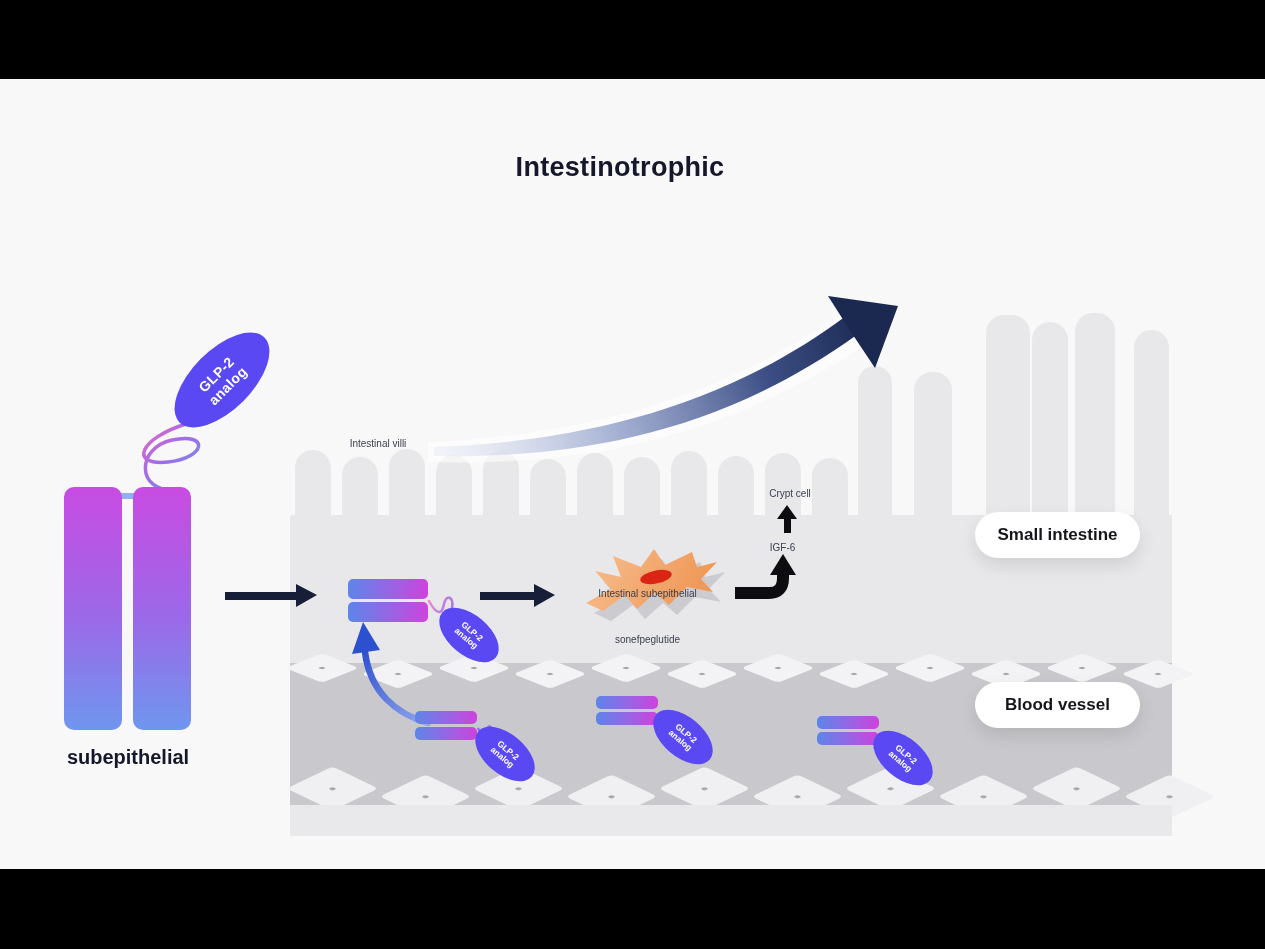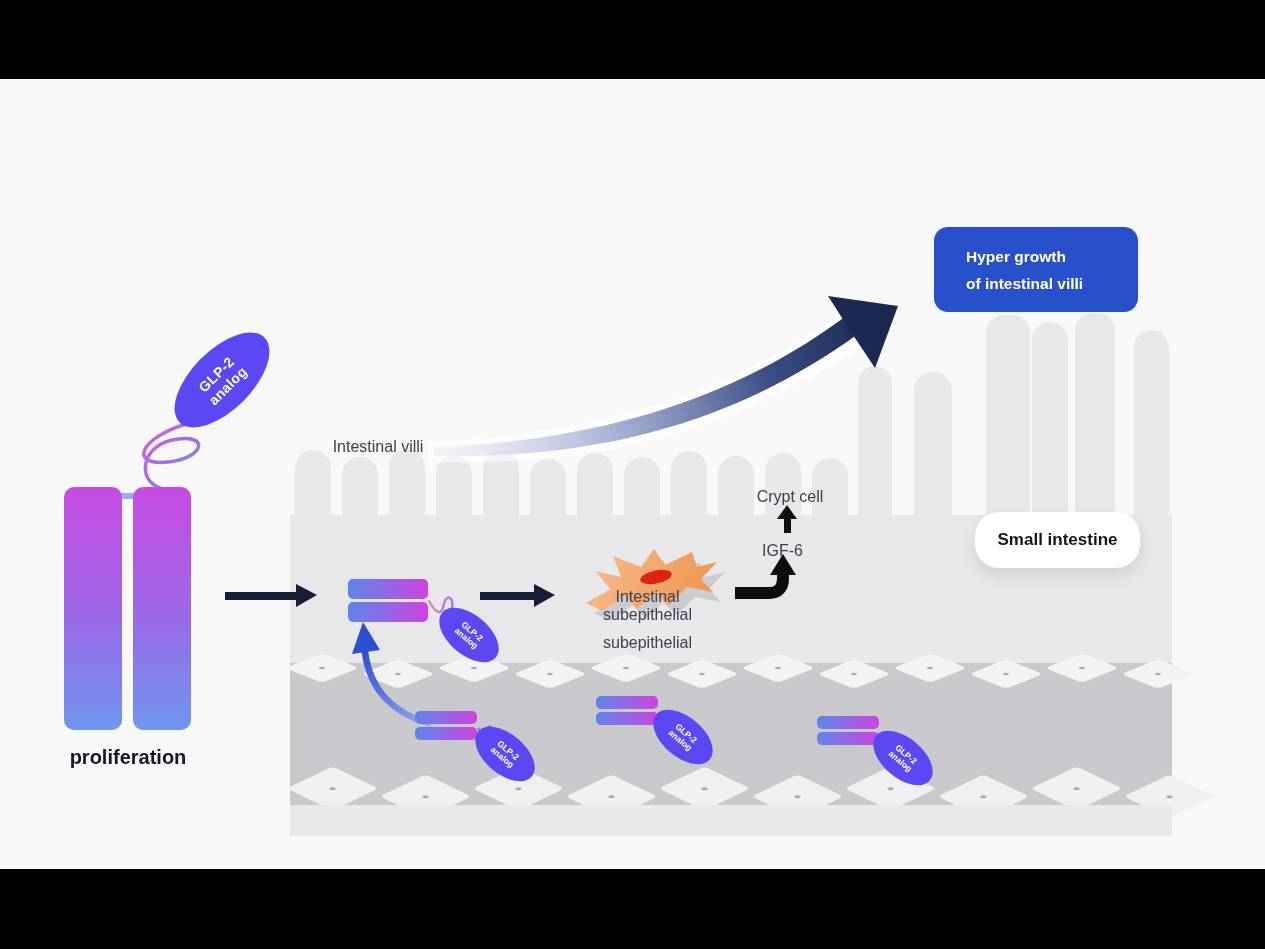--- a/index.html
+++ b/index.html
@@ -24,21 +24,21 @@
   .diamond .dot{position:absolute;left:50%;top:50%;width:6px;height:6px;margin:-3px 0 0 -3px;
                 border-radius:50%;background:#a8a8ad;}
   #substrip{left:290px;top:805px;width:882px;height:31px;background:#e9e9eb;}
 
   
   #outcome-box{left:934px;top:227px;width:204px;height:85px;background:#2850cb;border-radius:14px;
                display:flex;flex-direction:column;justify-content:center;padding-left:32px;
                box-sizing:border-box;color:#fff;font-size:15.5px;font-weight:700;line-height:27px;}
 
   
-  .pill{position:absolute;width:165px;height:56px;background:#fff;border-radius:24px;
+  .pill{position:absolute;width:165px;height:46px;background:#fff;border-radius:24px;
         display:flex;align-items:center;justify-content:center;font-size:17px;font-weight:700;
         color:#15151a;box-shadow:0 8px 18px rgba(0,0,0,.10);}
   #pill-small-intestine{left:975px;top:512px;}
   #pill-blood-vessel{left:975px;top:682px;}
 
   
   .vbar{position:absolute;width:58px;height:243px;border-radius:10px;
         background:linear-gradient(180deg,#c84be2 0%,#9a6ae8 55%,#6f96ee 100%);}
   #drug-bridge{left:118px;top:493px;width:20px;height:6px;background:#8fb0f2;border-radius:3px;}
   #drug-label{left:28px;top:746px;width:200px;text-align:center;font-size:20px;font-weight:700;color:#15182a;}
@@ -50,21 +50,21 @@
              font-size:14px;line-height:16px;letter-spacing:.4px;}
   .tag.small{width:70px;height:40px;font-size:8.5px;line-height:9.5px;transform:rotate(40deg);}
 
   
   .hbar{position:absolute;border-radius:5px;
         background:linear-gradient(90deg,#5d85ea 0%,#9a63e4 55%,#cf42dd 100%);}
   .hbar.r{width:80px;height:20px;}
   .hbar.v{width:62px;height:13px;}
 
   
-  .lbl{position:absolute;font-size:16px;color:#3b4150;text-align:center;}
+  .lbl{position:absolute;font-size:10px;color:#3b4150;text-align:center;}
   svg{display:block;}
 </style>
 </head>
 <body>
 
 <div id="stage">
 
   <div class="abs" id="content-bg"></div>
 
   <div id="tissue">
@@ -264,33 +264,33 @@
     <span>analog</span>
   </div>
 
   <div class="abs" id="drug-bridge"></div>
   <div class="abs vbar" style="left:64px;top:487px"></div>
   <div class="abs vbar" style="left:133px;top:487px"></div>
   <div class="tag abs" id="tag-large">
     <span>GLP-2</span>
     <span>analog</span>
   </div>
-  <div class="abs" id="drug-label">proliferation</div>
+  <div class="abs" id="drug-label">subepithelial</div>
 
   <div class="lbl" style="left:318px;top:438px;width:120px">Intestinal villi</div>
   <div class="lbl" style="left:750px;top:488px;width:80px">Crypt cell</div>
   <div class="lbl" style="left:755px;top:542px;width:55px">IGF-6</div>
   <div class="lbl" style="left:570px;top:588px;width:155px">Intestinal subepithelial</div>
-  <div class="lbl" style="left:570px;top:634px;width:155px">subepithelial</div>
+  <div class="lbl" style="left:570px;top:634px;width:155px">sonefpeglutide</div>
 
   <div class="pill" id="pill-small-intestine">
     <span>Small intestine</span>
   </div>
-
-  <div class="abs" id="outcome-box">
-    <span>Hyper growth</span>
-    <span>of intestinal villi</span>
-  </div>
-
+  <div class="pill" id="pill-blood-vessel">
+    <span>Blood vessel</span>
+  </div>
+
+
+  <div class="abs" id="title">Intestinotrophic</div>
 
   <div class="abs" id="bar-top"></div>
   <div class="abs" id="bar-bottom"></div>
 </div>
 
 </body></html>

